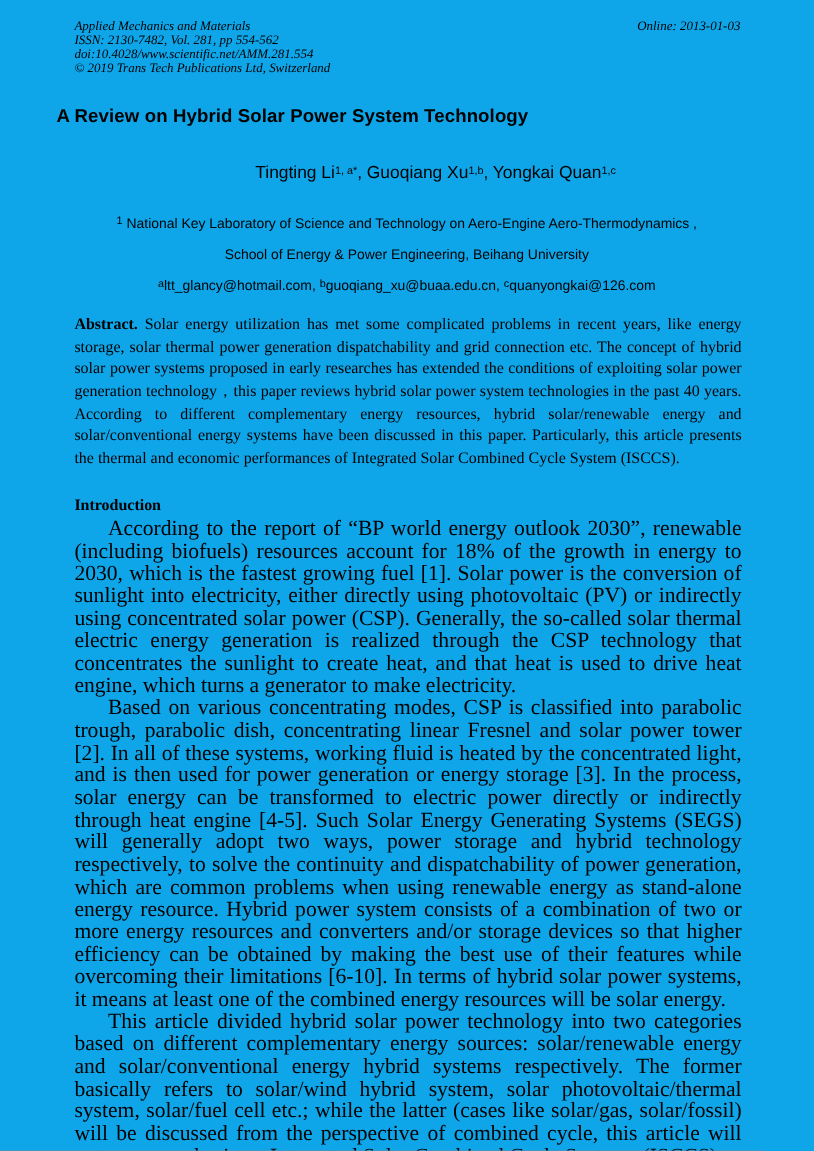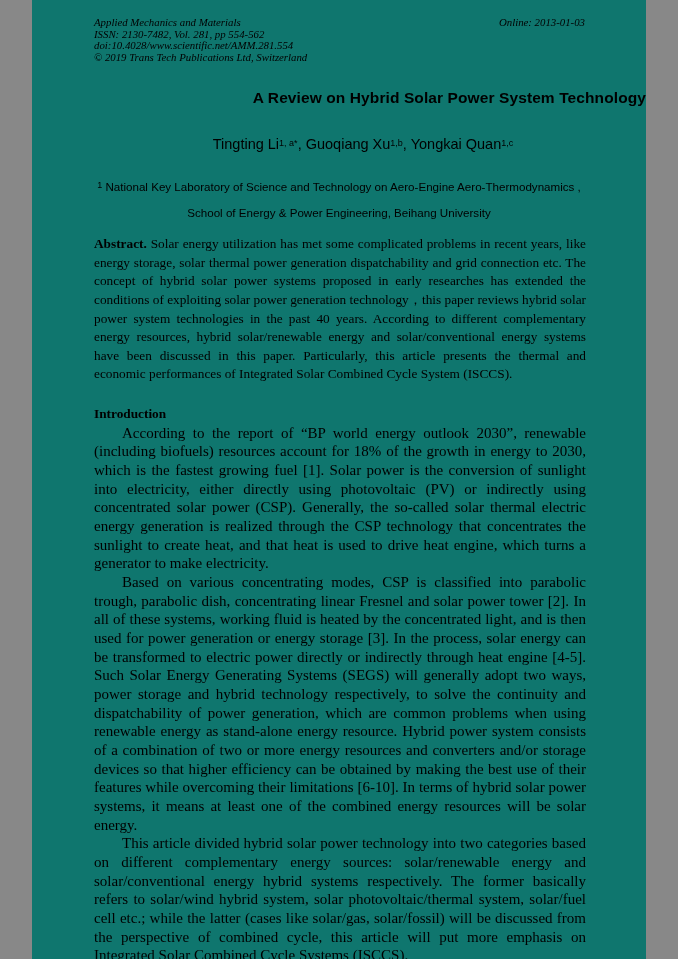--- a/index.html
+++ b/index.html
@@ -1,45 +1,46 @@
 <!DOCTYPE html>
 <html><head>
 <meta charset="utf-8">
 <style>
   * { margin: 0; padding: 0; box-sizing: border-box; }
   html, body { background: #888; }
   .page {
     position: relative;
-    width: 614px;
+    width: 678px;
     height: 959px;
     margin: 0 auto;
-    background: #0f766e;
+    background: #0ea5e9;
     color: #000000;
     overflow: hidden;
   }
   
   .header {
     display: flex;
     justify-content: space-between;
     align-items: flex-start;
     padding: 17px 61px 0 62px;
     font-family: "Liberation Serif", serif;
     font-style: italic;
     font-size: 10.8px;
     line-height: 11.6px;
   }
   .header-left div { white-space: nowrap; }
   
   .paper-title {
     margin-top: 26px;
-    text-align: right;
+    text-align: left;
     font-family: "Liberation Sans", sans-serif;
     font-weight: bold;
     font-size: 15.5px;
     letter-spacing: 0.1px;
+    margin-left: 47px;
   }
   .authors {
     margin-top: 29px;
     text-align: center;
     font-family: "Liberation Sans", sans-serif;
     font-size: 14.5px;
     padding-left: 48px;
   }
   .authors sup, .affiliation sup, .emails sup {
     font-size: 9px;
@@ -83,21 +84,21 @@
     margin: 21px 60px 0 62px;
     font-family: "Liberation Serif", serif;
     font-size: 13.3px;
     font-weight: bold;
     line-height: 18.65px;
     text-align: left;
   }
   .para {
     margin: 0 60px 0 62px;
     font-family: "Liberation Serif", serif;
-    font-size: 15px;
+    font-size: 18px;
     line-height: 18.65px;
     text-align: justify;
     text-indent: 28px;
   }
 </style>
 </head>
 <body>
 
 <div class="page">
 
@@ -113,20 +114,23 @@
 
   <h1 class="paper-title">A Review on Hybrid Solar Power System Technology</h1>
 
   <div class="authors">
     <span>Tingting Li</span><sup>1, a*</sup><span>, </span><span>Guoqiang Xu</span><sup>1,b</sup><span>, </span><span>Yongkai Quan</span><sup>1,c</sup>
   </div>
 
   <div class="affiliation">
     <div class="aff-line"><sup>1</sup><span> National Key Laboratory of Science and Technology on Aero-Engine Aero-Thermodynamics ,</span></div>
     <div class="aff-line">School of Energy &amp; Power Engineering, Beihang University</div>
+    <div class="emails">
+      <sup>a</sup><span>ltt_glancy@hotmail.com</span><span>, </span><sup>b</sup><span>guoqiang_xu@buaa.edu.cn</span><span>, </span><sup>c</sup><span>quanyongkai@126.com</span>
+    </div>
   </div>
 
 
   <div class="bodytext">
     <span class="abstract-label">Abstract.</span><span> Solar energy utilization has met some complicated problems in recent years, like energy storage, solar thermal power generation dispatchability and grid connection etc. The concept of hybrid solar power systems proposed in early researches has extended the conditions of exploiting solar power generation technology，this paper reviews hybrid solar power system technologies in the past 40 years. According to different complementary energy resources, hybrid solar/renewable energy and solar/conventional energy systems have been discussed in this paper. Particularly, this article presents the thermal and economic performances of Integrated Solar Combined Cycle System (ISCCS).</span>
   </div>
 
   <div class="section-heading">Introduction</div>
   <p class="para">According to the report of “BP world energy outlook 2030”, renewable (including biofuels) resources account for 18% of the growth in energy to 2030, which is the fastest growing fuel [1]. Solar power is the conversion of sunlight into electricity, either directly using photovoltaic (PV) or indirectly using concentrated solar power (CSP). Generally, the so-called solar thermal electric energy generation is realized through the CSP technology that concentrates the sunlight to create heat, and that heat is used to drive heat engine, which turns a generator to make electricity.</p>
   <p class="para">Based on various concentrating modes, CSP is classified into parabolic trough, parabolic dish, concentrating linear Fresnel and solar power tower [2]. In all of these systems, working fluid is heated by the concentrated light, and is then used for power generation or energy storage [3]. In the process, solar energy can be transformed to electric power directly or indirectly through heat engine [4-5]. Such Solar Energy Generating Systems (SEGS) will generally adopt two ways, power storage and hybrid technology respectively, to solve the continuity and dispatchability of power generation, which are common problems when using renewable energy as stand-alone energy resource. Hybrid power system consists of a combination of two or more energy resources and converters and/or storage devices so that higher efficiency can be obtained by making the best use of their features while overcoming their limitations [6-10]. In terms of hybrid solar power systems, it means at least one of the combined energy resources will be solar energy.</p>

